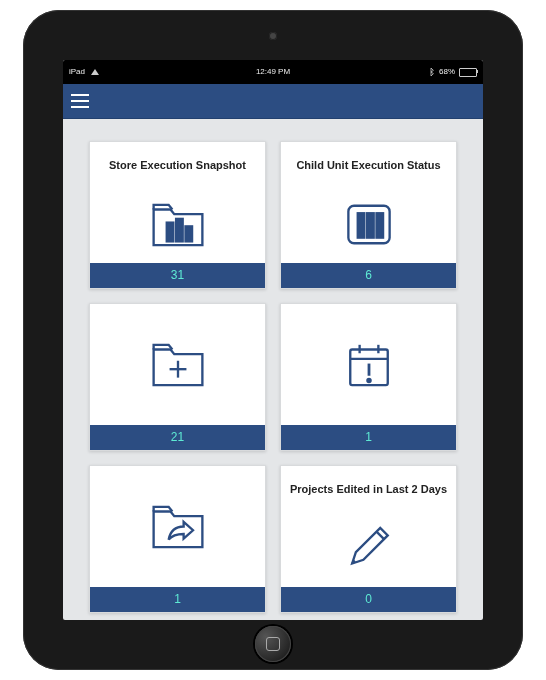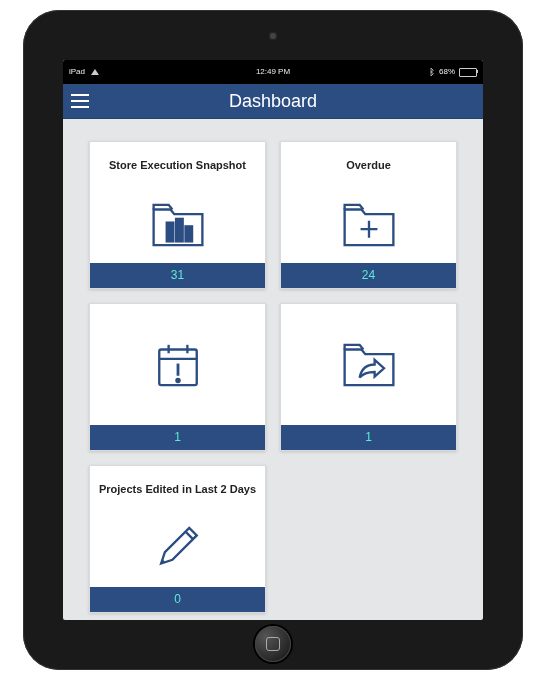--- a/index.html
+++ b/index.html
@@ -106,51 +106,61 @@
           <span class="battery"><span class="fill" style="width:68%"></span></span>
         </div>
       </div>
 
       <div class="navbar">
         <div class="hamburger">
           <span></span>
             <span></span>
             <span></span>
         </div>
-        <div class="title">Dashboard</div>
       </div>
 
       <div class="tiles-wrap">
 
         <div class="tile">
           <div class="tile-title">Store Execution Snapshot</div>
           <div class="tile-icon">
             <svg viewBox="0 0 64 56" fill="none" stroke="#2c4d82" stroke-width="2.5">
               <path d="M6 12h18l4 5h30v33H6z"></path>
               <path d="M6 12V7h16l4 5"></path>
               <rect x="20" y="26" width="7" height="20" fill="#2c4d82"></rect>
               <rect x="30" y="22" width="7" height="24" fill="#2c4d82"></rect>
               <rect x="40" y="30" width="7" height="16" fill="#2c4d82"></rect>
             </svg>
           </div>
           <div class="tile-footer">31</div>
         </div>
 
-
-        <div class="tile">
-          <div class="tile-title">Overdue</div>
+        <div class="tile">
+          <div class="tile-title">Child Unit Execution Status</div>
+          <div class="tile-icon">
+            <svg viewBox="0 0 64 56" fill="none" stroke="#2c4d82" stroke-width="2.5">
+              <rect x="10" y="8" width="44" height="40" rx="6"></rect>
+              <rect x="20" y="16" width="7" height="26" fill="#2c4d82"></rect>
+              <rect x="30" y="16" width="7" height="26" fill="#2c4d82"></rect>
+              <rect x="40" y="16" width="7" height="26" fill="#2c4d82"></rect>
+            </svg>
+          </div>
+          <div class="tile-footer">6</div>
+        </div>
+
+        <div class="tile">
           <div class="tile-icon">
             <svg viewBox="0 0 64 56" fill="none" stroke="#2c4d82" stroke-width="2.5">
               <path d="M6 12h18l4 5h30v33H6z"></path>
               <path d="M6 12V7h16l4 5"></path>
               <line x1="32" y1="24" x2="32" y2="42"></line>
               <line x1="23" y1="33" x2="41" y2="33"></line>
             </svg>
           </div>
-          <div class="tile-footer">24</div>
+          <div class="tile-footer">21</div>
         </div>
 
         <div class="tile">
           <div class="tile-icon">
             <svg viewBox="0 0 64 56" fill="none" stroke="#2c4d82" stroke-width="2.5">
               <rect x="12" y="12" width="40" height="38" rx="2"></rect>
               <line x1="12" y1="22" x2="52" y2="22"></line>
               <line x1="22" y1="7" x2="22" y2="16"></line>
               <line x1="42" y1="7" x2="42" y2="16"></line>
               <line x1="32" y1="27" x2="32" y2="40" stroke-width="3"></line>

